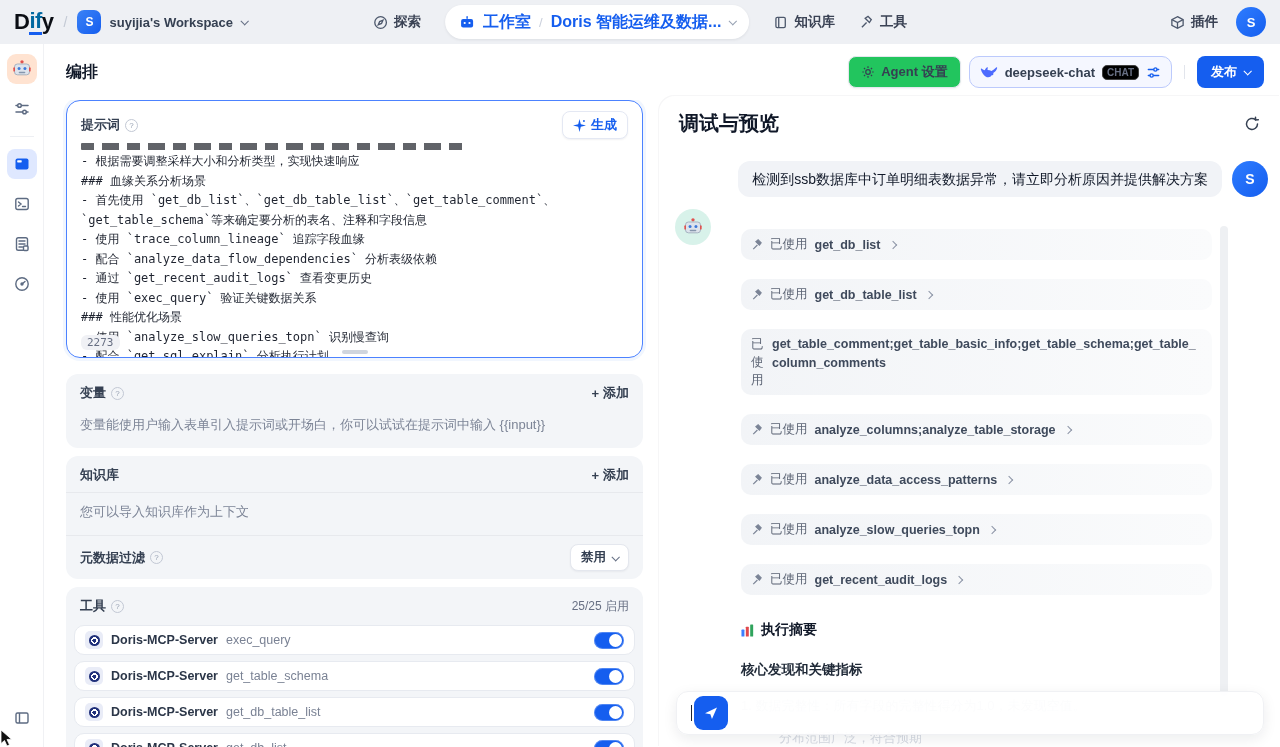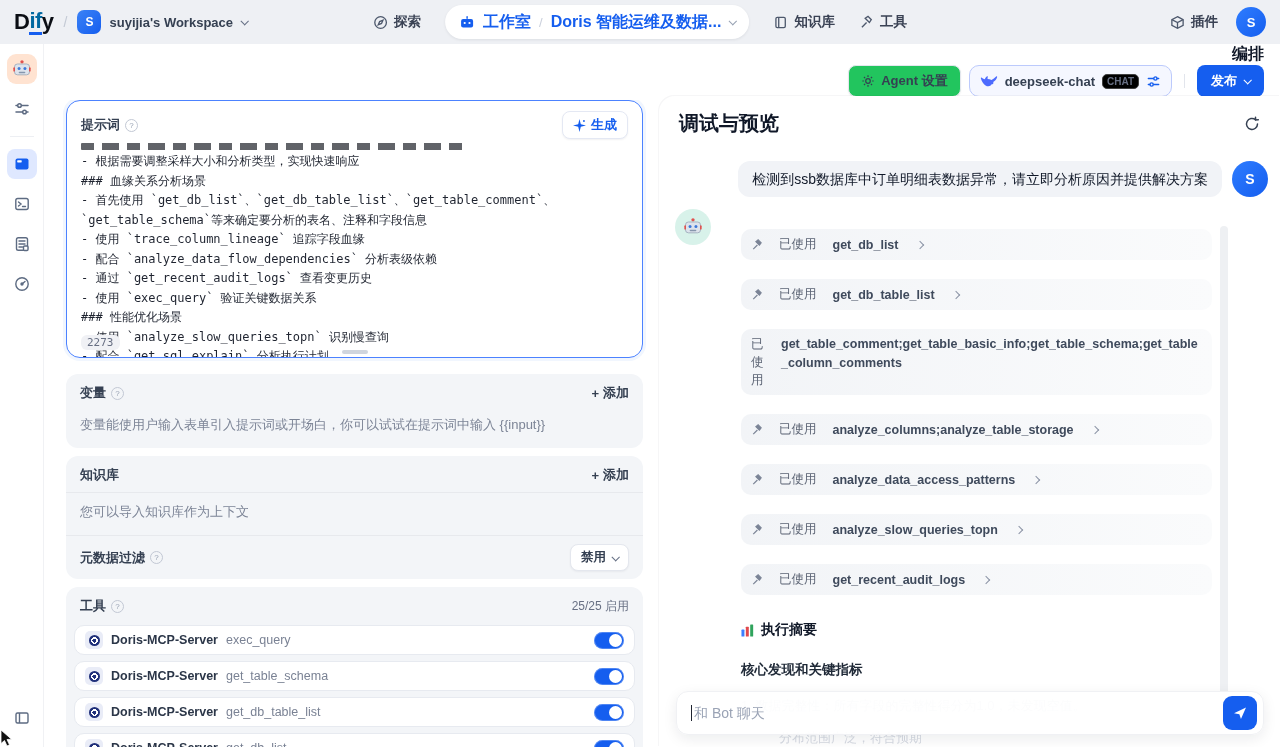--- a/index.html
+++ b/index.html
@@ -27,21 +27,21 @@
 
 
 .rail { position:absolute; top:44px; left:0; bottom:0; width:44px; background:#fff; border-right:1px solid #f0f1f4; display:flex; flex-direction:column; align-items:center; padding-top:10px; z-index:20; }
 .rail-app { width:30px; height:30px; border-radius:9px; background:#ffe3d1; display:flex; align-items:center; justify-content:center; cursor:pointer; }
 .rail-ic { width:30px; height:30px; border-radius:8px; display:flex; align-items:center; justify-content:center; color:#5d6b82; cursor:pointer; margin-top:10px; }
 .rail-ic.active { background:#dfe8ff; color:#155eef; }
 .rail-div { width:24px; height:1px; background:#edeff3; margin:12px 0 2px; }
 .rail-bottom { position:absolute; bottom:14px; left:0; width:44px; display:flex; justify-content:center; }
 
 
-.page-head { position:absolute; top:44px; left:44px; right:0; height:56px; background:#fff; display:flex; align-items:flex-end; padding:0 16px 0 22px; z-index:5;flex-direction:column; }
+.page-head { position:absolute; top:44px; left:44px; right:0; height:56px; background:#fff; display:flex; align-items:center; padding:0 16px 0 22px; z-index:5; }
 .page-title { font-size:16px; font-weight:700; color:#101828; }
 .head-right { margin-left:auto; display:flex; align-items:center; gap:8px; }
 .btn-agent { height:32px; display:flex; align-items:center; gap:6px; background:#22c55e; border:1px solid #e4e7ee; box-shadow:0 1px 2px rgba(16,24,40,.05); border-radius:8px; padding:0 12px; font-size:13px; font-weight:600; color:#354052; cursor:pointer; }
 .model-pill { height:32px; display:flex; align-items:center; gap:7px; background:#f5f7ff; border:1px solid #bccafc; border-radius:10px; padding:0 10px; cursor:pointer; }
 .model-name { font-size:13px; font-weight:600; color:#354052; }
 .model-badge { font-size:10px; font-weight:600; color:#676f83; border:1px solid #404040; border-radius:5px; padding:1px 4px; background:#000000; }
 .head-div { width:1px; height:14px; background:#e2e5ec; margin:0 4px; }
 .btn-publish { height:32px; display:flex; align-items:center; gap:7px; background:#155eef; color:#fff; border:none; border-radius:8px; padding:0 14px; font-size:13px; font-weight:600; cursor:pointer; }
 
 
@@ -78,21 +78,21 @@
 .debug { position:absolute; top:96px; left:659px; right:0; bottom:0; background:#fff; border-radius:16px 0 0 0; box-shadow:-1px -1px 0 rgba(16,24,40,.04); z-index:6; }
 .debug-head { display:flex; align-items:center; padding:14px 20px 0; }
 .debug-title { font-size:20px; font-weight:700; color:#101828; }
 .refresh { margin-left:auto; color:#354052; cursor:pointer; display:flex; }
 .msg-user { display:flex; justify-content:flex-end; align-items:flex-start; gap:10px; padding:24px 12px 0 40px; }
 .bubble-user { background:#f1f3f7; border-radius:12px; padding:8px 14px; font-size:14px; font-weight:500; color:#101828; line-height:20px; }
 .avatar-s { width:36px; height:36px; border-radius:50%; background:linear-gradient(135deg,#2e7cff,#155eef); color:#fff; font-size:14px; font-weight:700; display:flex; align-items:center; justify-content:center; flex:none; }
 .msg-bot { display:flex; align-items:flex-start; padding:12px 0 0 16px; }
 .avatar-bot { width:36px; height:36px; border-radius:50%; background:#d8f2ea; display:flex; align-items:center; justify-content:center; flex:none; }
 .answer { margin-left:30px; margin-right:68px; flex:1; padding-top:20px; }
-.chip { display:flex; align-items:center; gap:16px; background:linear-gradient(90deg,#f2f4f7 0%,#fafbfc 100%); border-radius:10px; padding:7px 10px; margin-bottom:19px; font-size:12.5px; color:#5d6575; cursor:pointer; }
+.chip { display:flex; align-items:center; gap:7px; background:linear-gradient(90deg,#f2f4f7 0%,#fafbfc 100%); border-radius:10px; padding:7px 10px; margin-bottom:19px; font-size:12.5px; color:#5d6575; cursor:pointer; }
 .chip-name { font-weight:600; color:#3f4a5c; }
 .chev-r { display:inline-block; width:6px; height:6px; border-right:1.6px solid #8b93a5; border-bottom:1.6px solid #8b93a5; transform:rotate(-45deg); margin-left:2px; }
 .chip.wrap { align-items:flex-start; padding:6px 10px; }
 .chip.wrap .chip-pre { width:14px; line-height:1.45; word-break:break-all; flex:none; }
 .chip.wrap .chip-name { flex:1; word-break:break-all; line-height:1.5; }
 .sum-title { display:flex; align-items:center; gap:7px; margin-top:26px; font-size:14px; font-weight:700; color:#101828; }
 .sum-sub { margin-top:22px; font-size:13.5px; font-weight:700; color:#1f2937; }
 .faint { color:#ccd1da; font-size:13px; margin-top:17px; line-height:19px; }
 .faint2 { position:absolute; left:120px; top:633px; color:#d6dae2; font-size:13px; z-index:1; }
 .scroll-strip { position:absolute; right:52px; top:130px; height:470px; width:8px; border-radius:4px; background:#eef0f3; cursor:pointer; }
@@ -517,21 +517,20 @@
       <div class="faint">1. 数据完整性：所有字段的完整性得分为1.0，未发现空值。</div>
     </div>
   </div>
 
   <div class="faint2">分布范围广泛，符合预期</div>
   <div class="scroll-strip"></div>
 
   <div class="chat-overlay">
     <div class="chat-input">
       <span class="input-caret"></span>
-      <input type="text" value="" placeholder="和 Bot 聊天" style="">
       <button class="btn-send">
         <svg width="16" height="16" viewBox="0 0 20 20" fill="#fff">
             <path d="M2.5 10.2 L17.5 3.2 L11.2 17.5 L9.2 11.6 Z"></path>
           </svg>
       </button>
     </div>
   </div>
 </div>
 
 <div class="cursor">

